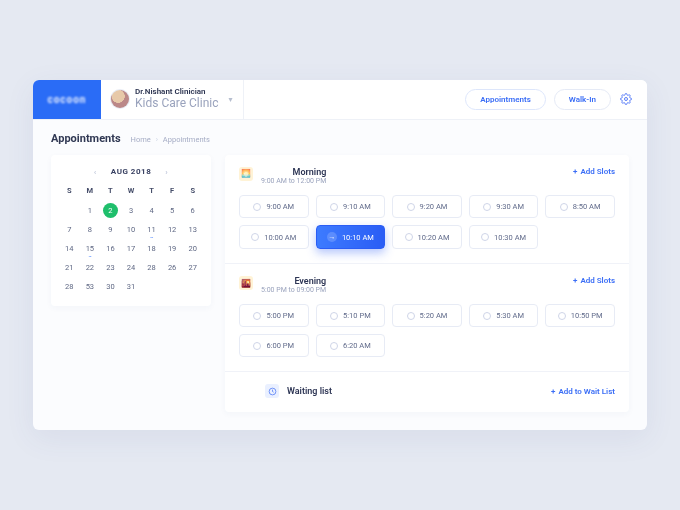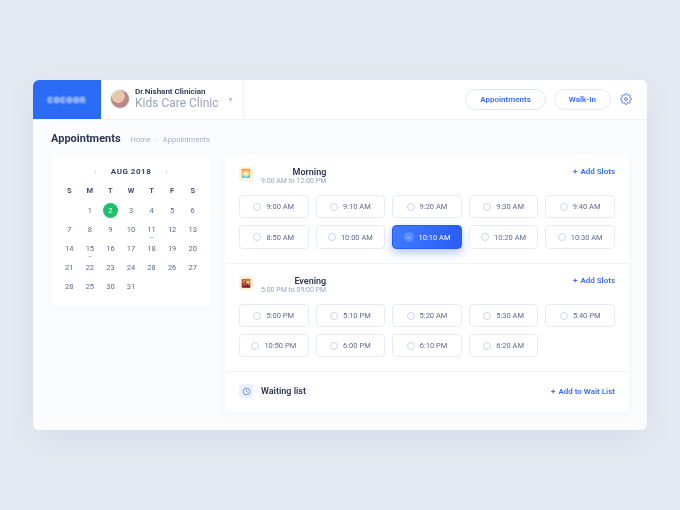--- a/index.html
+++ b/index.html
@@ -199,21 +199,21 @@
     color: #fff;
     border-color: #2a5df5;
     box-shadow: 0 4px 10px rgba(42,93,245,0.35);
   }
   .slot.active .arrow {
     width: 10px; height: 10px; border-radius: 50%;
     background: rgba(255,255,255,0.18);
     display: inline-flex; align-items: center; justify-content: center;
     font-size: 7px;
   }
-  .waiting .sec-head { margin-bottom: 0; align-items: center; }
+  .waiting .sec-head { margin-bottom: 0; align-items: center; margin-left: 26px; }
 
 </style>
 </head>
 <body>
 
 <div class="app">
 
   <div class="topbar">
     <div class="brand">
         <span>cocoon</span>
@@ -285,21 +285,21 @@
           <div class="day">19</div>
           <div class="day">20</div>
           <div class="day">21</div>
           <div class="day">22</div>
           <div class="day">23</div>
           <div class="day">24</div>
           <div class="day">28</div>
           <div class="day">26</div>
           <div class="day">27</div>
           <div class="day">28</div>
-          <div class="day">25</div>
+          <div class="day">53</div>
           <div class="day">30</div>
           <div class="day">31</div>
           <div class="day"></div>
           <div class="day"></div>
           <div class="day"></div>
         </div>
     </div>
 
     <div class="panel">
 
@@ -327,24 +327,20 @@
             <div class="slot">
               <span class="ring"></span>
               <span>9:20 AM</span>
             </div>
             <div class="slot">
               <span class="ring"></span>
               <span>9:30 AM</span>
             </div>
             <div class="slot">
               <span class="ring"></span>
-              <span>9:40 AM</span>
-            </div>
-            <div class="slot">
-              <span class="ring"></span>
               <span>8:50 AM</span>
             </div>
             <div class="slot">
               <span class="ring"></span>
               <span>10:00 AM</span>
             </div>
             <div class="slot active">
               <span class="arrow">→</span>
               <span>10:10 AM</span>
             </div>
@@ -383,33 +379,25 @@
             <div class="slot">
               <span class="ring"></span>
               <span>5:20 AM</span>
             </div>
             <div class="slot">
               <span class="ring"></span>
               <span>5:30 AM</span>
             </div>
             <div class="slot">
               <span class="ring"></span>
-              <span>5:40 PM</span>
-            </div>
-            <div class="slot">
-              <span class="ring"></span>
               <span>10:50 PM</span>
             </div>
             <div class="slot">
               <span class="ring"></span>
               <span>6:00 PM</span>
-            </div>
-            <div class="slot">
-              <span class="ring"></span>
-              <span>6:10 PM</span>
             </div>
             <div class="slot">
               <span class="ring"></span>
               <span>6:20 AM</span>
             </div>
           </div>
       </div>
 
       <div class="section waiting">
         <div class="sec-head">

